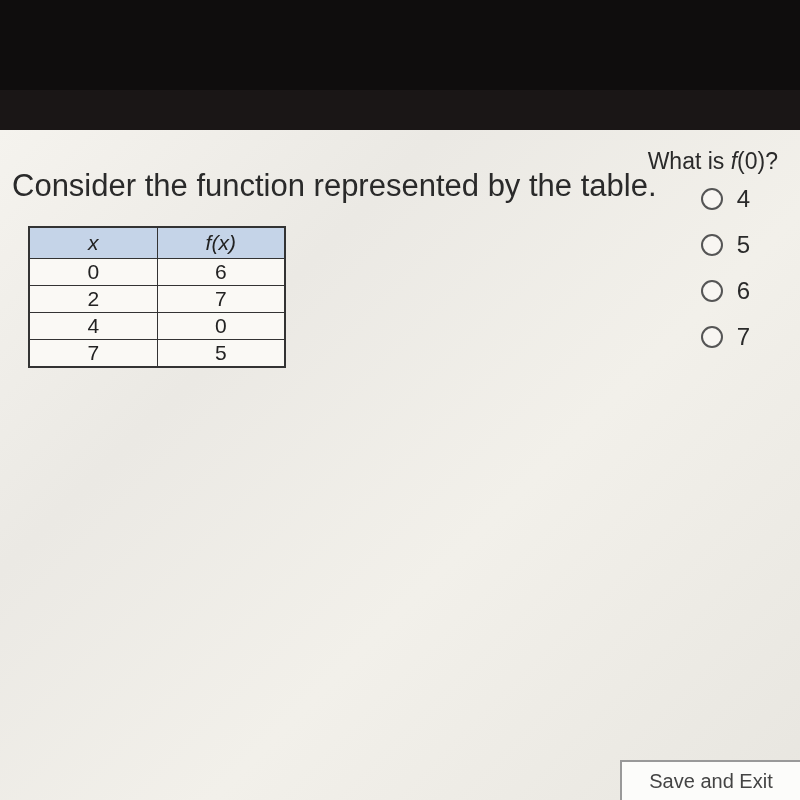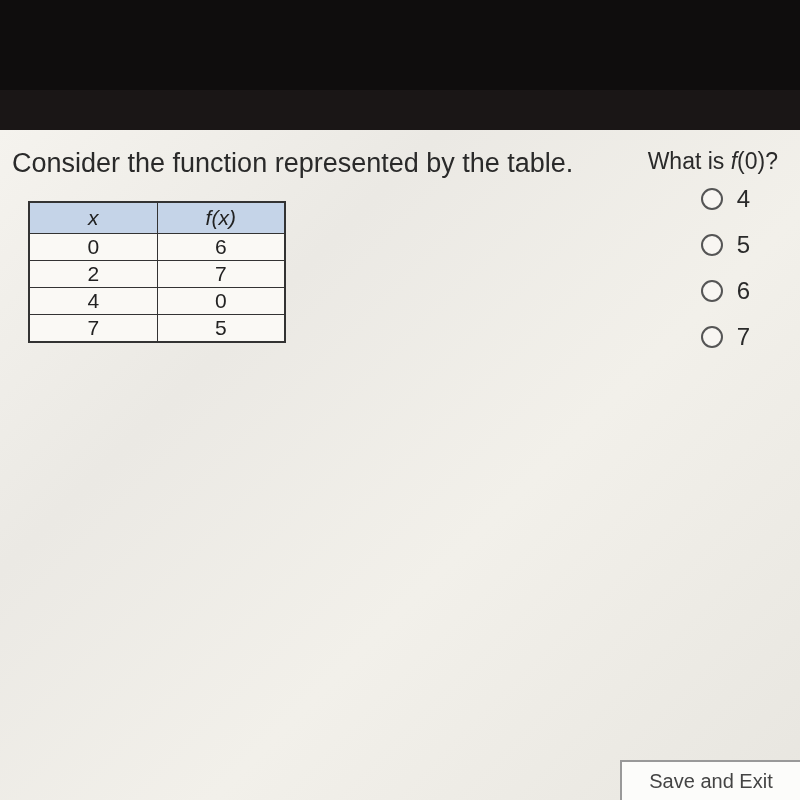--- a/index.html
+++ b/index.html
@@ -39,24 +39,25 @@
     .content-area {
       position: absolute;
       top: 130px;
       left: 0;
       right: 0;
       bottom: 0;
       background: linear-gradient(135deg, #f5f3ee 0%, #ebe9e4 30%, #f2f0ea 60%, #e8e6e0 100%);
       padding: 18px 10px 10px 10px;
     }
     .prompt-text {
-      font-size: 27px;
+      font-size: 31px;
       color: #2a2a2a;
       margin-bottom: 22px;
       padding-left: 2px;
+      margin-top: 20px;
     }
     .question-text {
       position: absolute;
       top: 18px;
       right: 22px;
       font-size: 23px;
       color: #2a2a2a;
     }
     .question-text .italic {
       font-style: italic;

